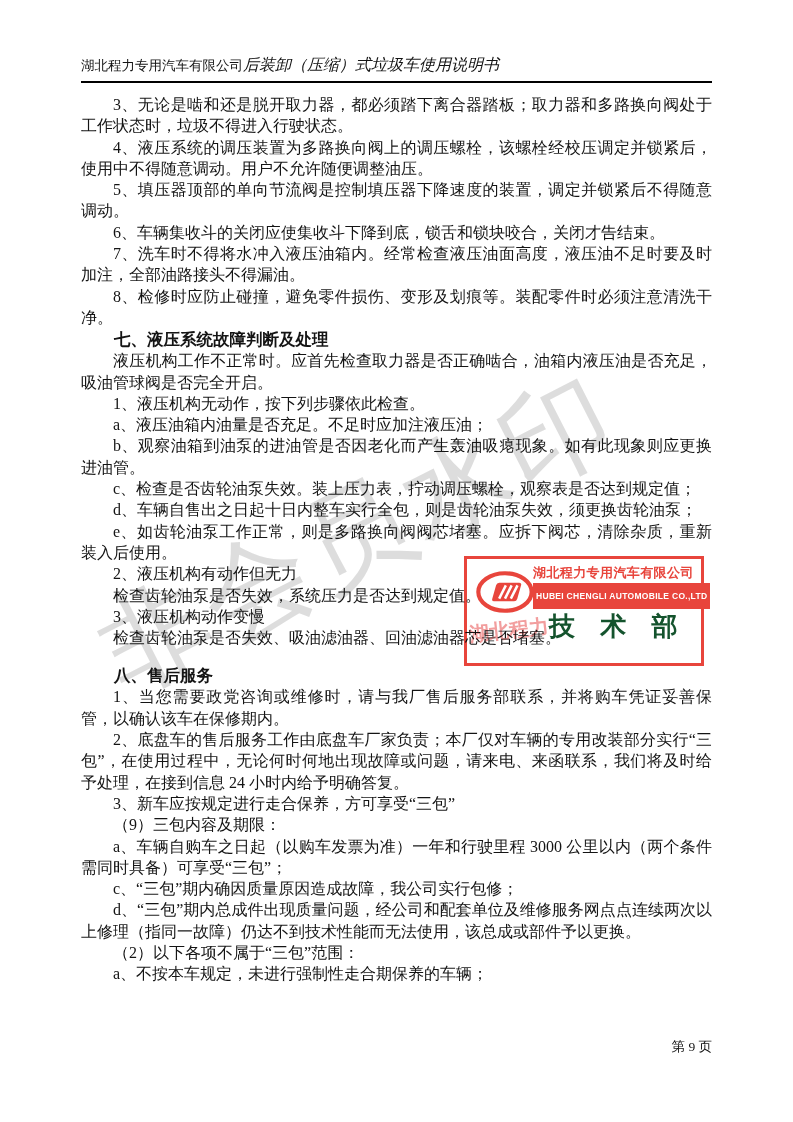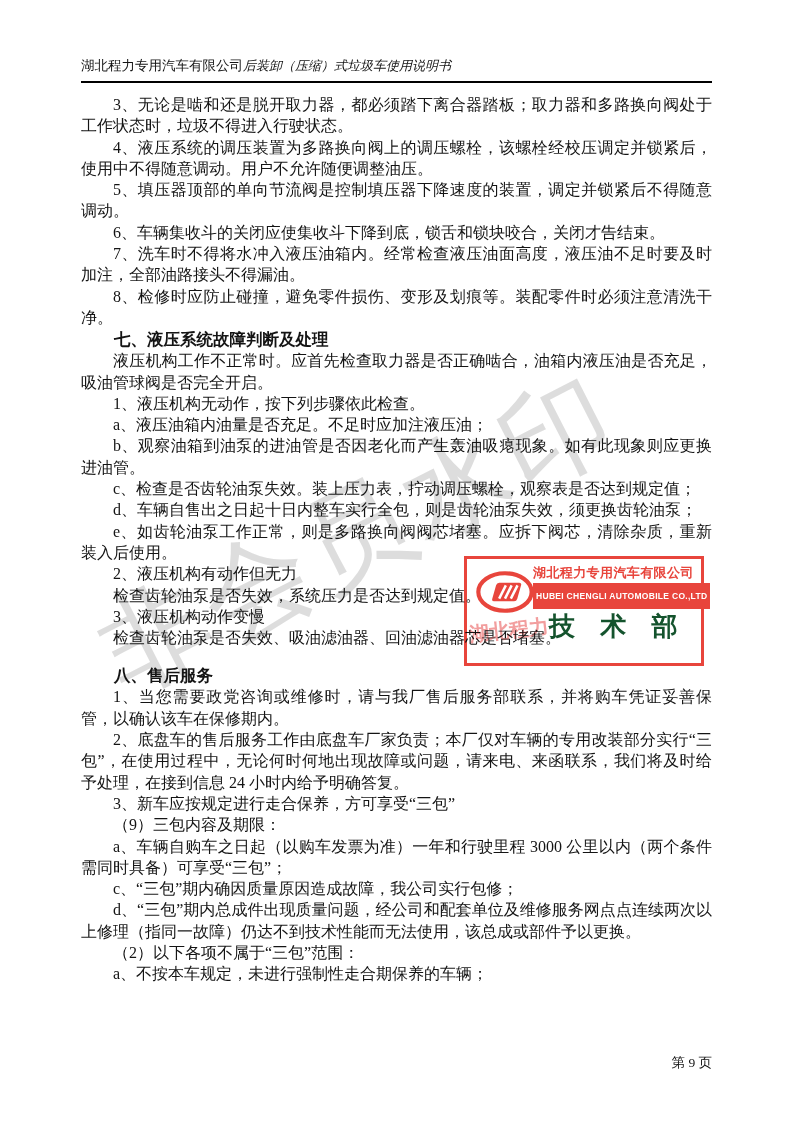--- a/index.html
+++ b/index.html
@@ -17,21 +17,21 @@
     color:rgba(150,150,150,0.32);
     transform:rotate(-27deg); transform-origin:center;
     pointer-events:none;
   }
   .header {
     position:absolute; left:81px; right:81px; top:55px; z-index:1;
     border-bottom:2px solid #000; padding-bottom:5px;
     line-height:20px; white-space:nowrap;
   }
   .header .t-main { font-size:13.5px; }
-  .header .t-sub  { font-size:13px; font-style:italic; }
+  .header .t-sub  { font-size:16px; font-style:italic; }
   .content {
     position:absolute; left:81px; right:81px; top:94px; z-index:1;
     font-size:16px; line-height:21.3px; text-align:justify;
   }
   .content p { margin:0; text-indent:2em; }
   .sec-heading {
     font-family:"Liberation Sans","DejaVu Sans",sans-serif;
     font-weight:bold; font-size:16.5px; line-height:22px;
     text-indent:2em; margin:0;
   }
@@ -58,21 +58,20 @@
     color:#14532d; font-weight:bold; font-size:26px; letter-spacing:9px;
   }
   .stamp-sub {
     position:absolute; left:2px; top:58px; white-space:nowrap;
     color:#f29e9e; font-weight:bold; font-size:20px;
     transform:rotate(-6deg);
   }
   .footer {
     position:absolute; right:81px; top:1038px; z-index:1;
     font-size:13.5px;
-    margin-top:16px;
   }
 </style>
 </head>
 <body>
 
 <div class="page">
 
   <div class="watermark">非会员水印</div>
 
   <div class="header">

